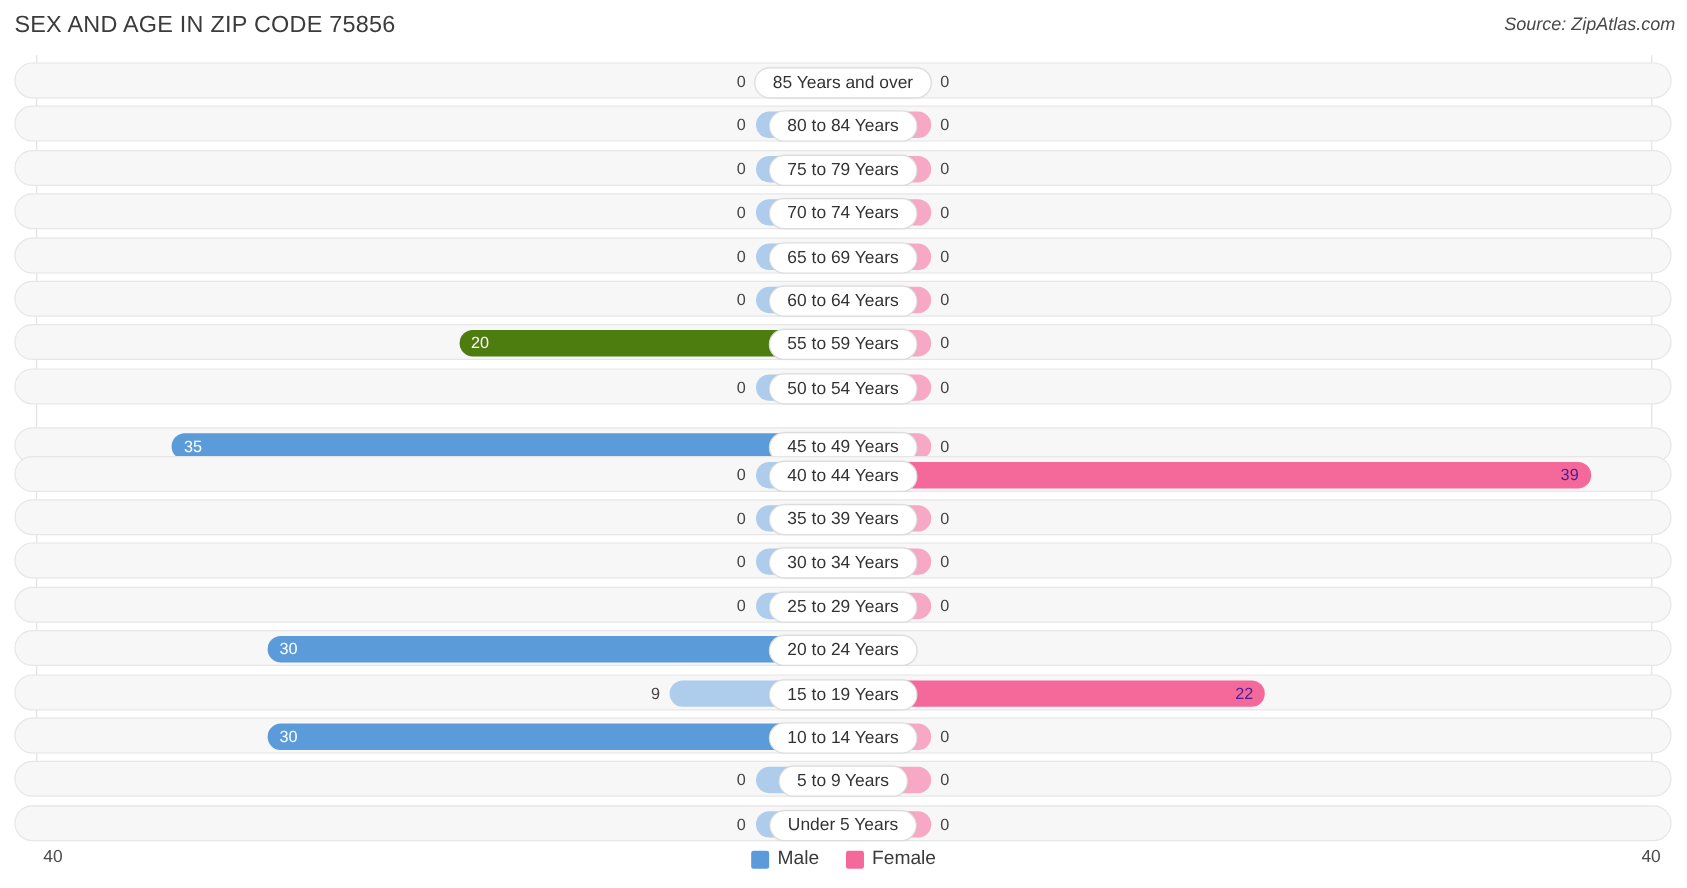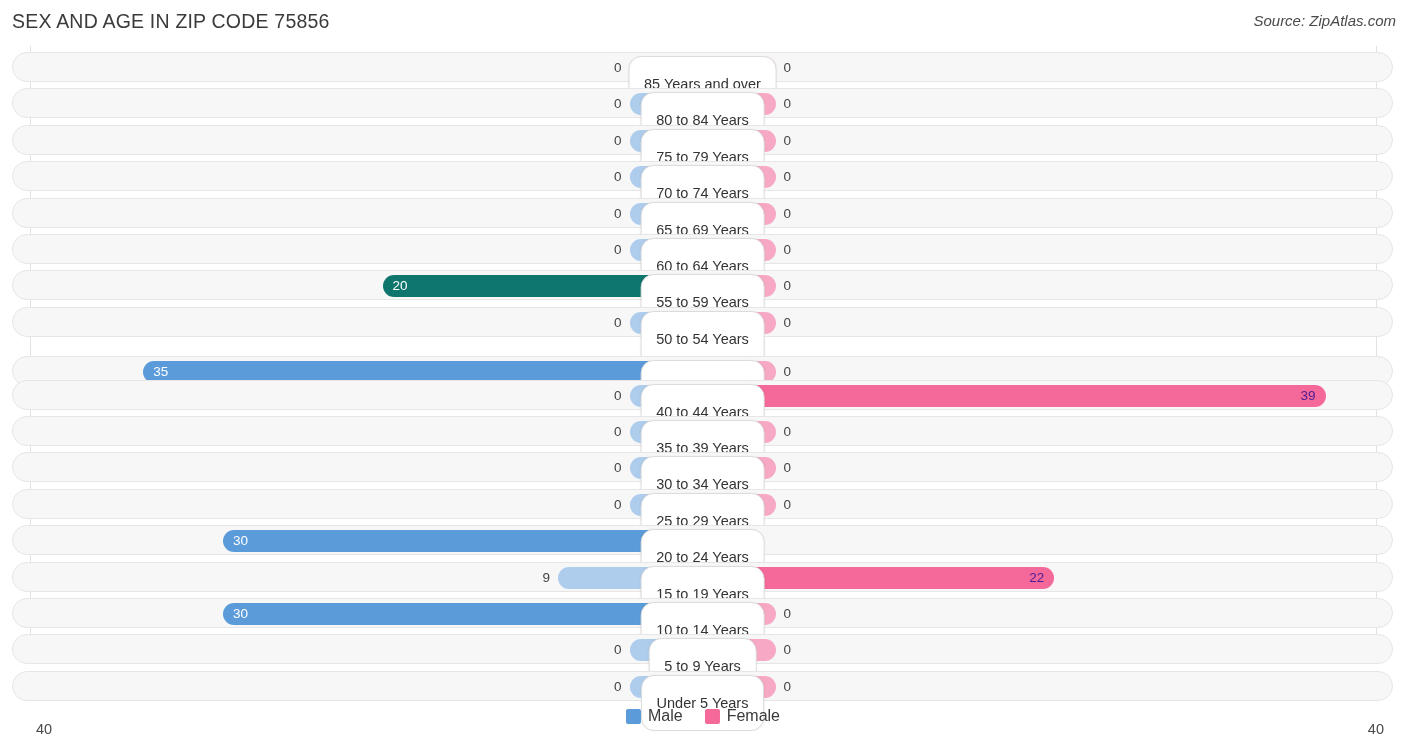--- a/index.html
+++ b/index.html
@@ -96,41 +96,41 @@
   .bar.female .bar-val.outside { left: 100%;  margin-left: 8px;  color: #444; }
 
   
   .age-pill {
     position: absolute;
     top: 3px;
     left: 50%;
     transform: translateX(-50%);
     height: 24px;
     line-height: 24px;
-    padding: 15px 15px;
+    padding: 0 15px;
     background: #ffffff;
     border: 1px solid #dcdcdc;
     border-radius: 13px;
     font-size: 14.5px;
     color: #333333;
     white-space: nowrap;
     box-shadow: 0 0 2px rgba(0,0,0,0.05);
   }
 
   
   #footer {
     position: absolute;
     left: 0;
     top: 701px;
     width: 1406px;
     height: 39px;
   }
   .axis-max {
     position: absolute;
-    top: 20px;
+    top: 5px;
     font-size: 14.5px;
     color: #4a4a4a;
   }
   #axis-left  { left: 36px; }
   #axis-right { right: 22px; }
 
   #legend {
     position: absolute;
     left: 50%;
     top: 6px;
@@ -216,21 +216,21 @@
     <div class="row" style="top: 188px;">
       <div class="bar male" style="width: 72px; background: rgb(174, 204, 236);">
         <span class="bar-val outside">0</span>
       </div>
       <div class="bar female" style="width: 72px; background: rgb(247, 168, 196);">
         <span class="bar-val outside">0</span>
       </div>
       <div class="age-pill">60 to 64 Years</div>
     </div>
     <div class="row" style="top: 224.4px;">
-      <div class="bar male" style="width: 319px; background: #0f766e;">
+      <div class="bar male" style="width: 319px; background: #4d7c0f;">
         <span class="bar-val inside">20</span>
       </div>
       <div class="bar female" style="width: 72px; background: rgb(247, 168, 196);">
         <span class="bar-val outside">0</span>
       </div>
       <div class="age-pill">55 to 59 Years</div>
     </div>
     <div class="row" style="top: 260.8px;">
       <div class="bar male" style="width: 72px; background: rgb(174, 204, 236);">
         <span class="bar-val outside">0</span>

